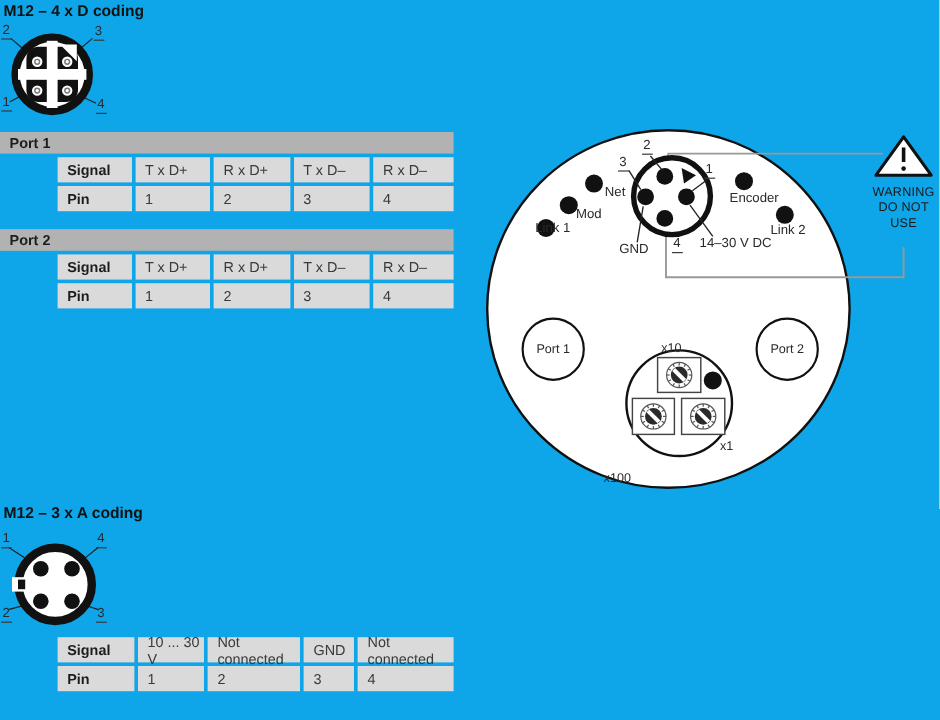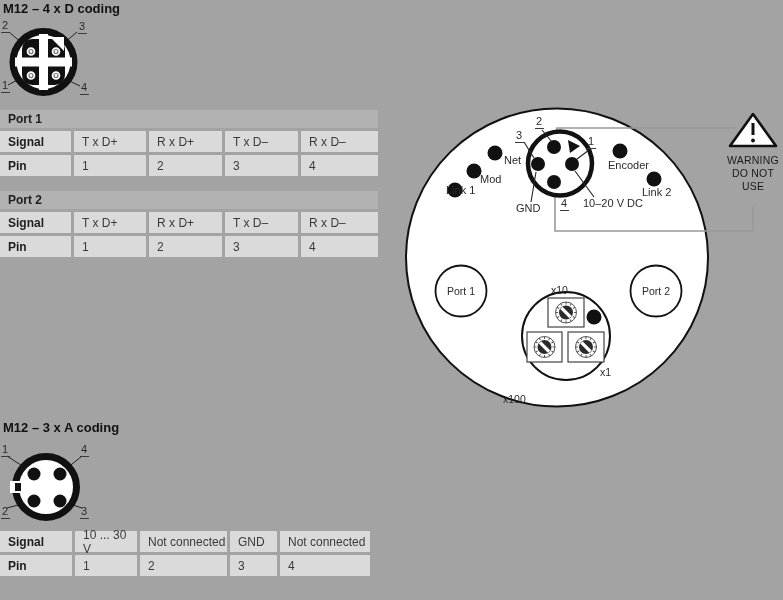--- a/index.html
+++ b/index.html
@@ -1,30 +1,30 @@
 <!DOCTYPE html>
 <html><head>
 <meta charset="utf-8">
 <style>
   html,body{margin:0;padding:0;background:#fff;}
-  .canvas{position:relative;width:783px;height:600px;background:#a3a3a3;overflow:hidden;
+  .canvas{position:relative;width:783px;height:600px;background:#0ea5e9;overflow:hidden;
           font-family:"Liberation Sans",sans-serif;color:#222;}
   .abs{position:absolute;}
   .heading{font-size:13px;font-weight:bold;color:#111;white-space:nowrap;}
   .dlabel{position:absolute;font-size:11px;color:#2a2a2a;white-space:nowrap;line-height:12px;}
   .pnum{position:absolute;font-size:11px;color:#2a2a2a;line-height:11px;
         border-bottom:1px solid #3a3a3a;padding:0 2px 1px 1px;}
   .center{text-align:center;}
   .small{font-size:10.5px;}
   
   .tbl{position:absolute;left:0;width:378px;}
   .tbl-header{height:18px;background:#b2b2b2;display:flex;align-items:center;
               padding-left:8px;box-sizing:border-box;font-size:12px;font-weight:bold;color:#1d1d1d;
               margin-bottom:3px;}
-  .tbl-row{display:flex;margin-bottom:3px;}
+  .tbl-row{display:flex;margin-bottom:3px;padding-left:48px;}
   .cell{background:#dadada;height:21px;display:flex;align-items:center;
         padding-left:8px;box-sizing:border-box;font-size:12px;color:#3a3a3a;margin-right:3px;}
   .cell:last-child{margin-right:0;}
   .lbl{font-weight:bold;color:#1d1d1d;}
   .c0{width:72px;}
   .e1{width:73px;}.e2{width:74px;}.e3{width:74px;}.e4{width:78px;}
   .p1{width:62px;}.p2{width:87px;}.p3{width:47px;}.p4{width:90px;}
   .warnbox{position:absolute;left:721px;top:154px;width:64px;text-align:center;
            font-size:10.5px;line-height:13px;color:#1a1a1a;letter-spacing:0.2px;}
   svg{position:absolute;left:0;top:0;}
@@ -220,21 +220,21 @@
   <div class="pnum" style="left:587px;top:136px;">1</div>
   <div class="pnum" style="left:560px;top:198px;">4</div>
 
   <div class="dlabel" style="left:504px;top:154px;">Net</div>
   <div class="dlabel" style="left:480px;top:173px;">Mod</div>
   <div class="dlabel" style="left:446px;top:184px;">Link 1</div>
   <div class="dlabel" style="left:608px;top:159px;">Encoder</div>
   <div class="dlabel" style="left:642px;top:186px;">Link 2</div>
 
   <div class="dlabel" style="left:516px;top:202px;">GND</div>
-  <div class="dlabel" style="left:583px;top:197px;">10–20 V DC</div>
+  <div class="dlabel" style="left:583px;top:197px;">14–30 V DC</div>
 
   <div class="dlabel center small" style="left:436px;top:285px;width:50px;">Port 1</div>
   <div class="dlabel center small" style="left:631px;top:285px;width:50px;">Port 2</div>
 
   <div class="dlabel small" style="left:551px;top:284px;">x10</div>
   <div class="dlabel small" style="left:503px;top:366px;margin-top:27px;">x100</div>
   <div class="dlabel small" style="left:600px;top:366px;">x1</div>
 
   <div class="warnbox">
     <div>WARNING</div>

